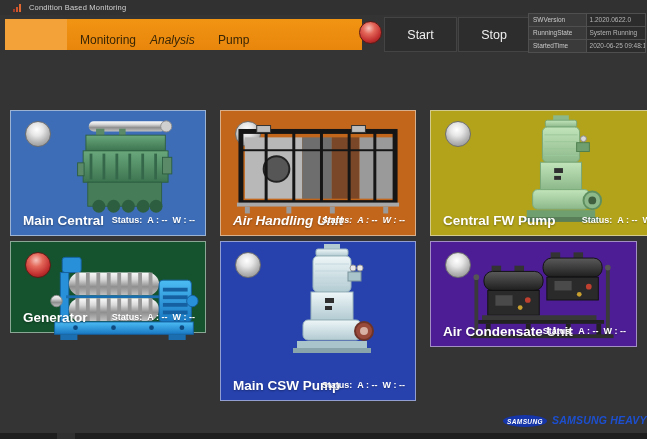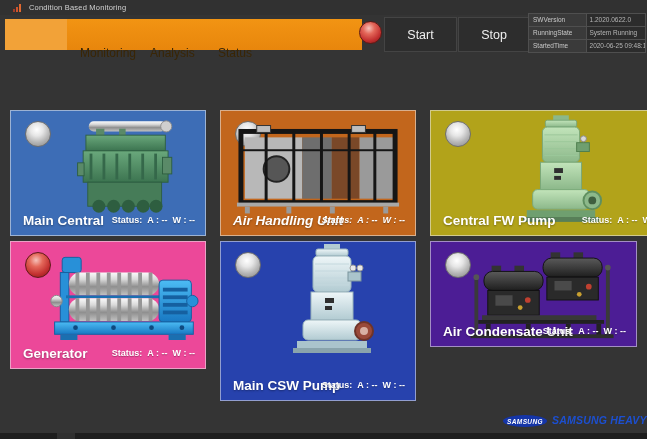--- a/index.html
+++ b/index.html
@@ -11,24 +11,24 @@
   .tb-icon{position:absolute;left:13px;top:4px;width:10px;height:8px;display:flex;align-items:flex-end;gap:1px;}
   .tb-icon i{display:block;width:2px;background:#c8502e;}
   .tb-icon i:nth-child(1){height:3px;background:#a43c28;}
   .tb-icon i:nth-child(2){height:5px;background:#d0542e;}
   .tb-icon i:nth-child(3){height:8px;background:#e06830;}
   .tb-title{position:absolute;left:29px;top:3px;font-size:7.5px;color:#d2d2d2;letter-spacing:.2px;}
 
   
   .navbar{position:absolute;left:5px;top:19px;width:357px;height:31px;background:linear-gradient(#f29413,#e8860c);}
   .nav-logo{position:absolute;left:0;top:0;width:62px;height:31px;background:#f2a238;}
-  .nav-tabs{position:absolute;left:75px;top:0;height:41px;display:flex;align-items:flex-end;}
+  .nav-tabs{position:absolute;left:75px;top:0;height:41px;display:flex;align-items:center;}
   .nav-tab{font-size:12px;color:#3a2605;cursor:pointer;white-space:nowrap;}
   .nav-tab.t1{width:70px;}
-  .nav-tab.t2{width:68px;}
+  .nav-tab.t2{width:68px;font-style:italic;}
   .nav-tab.t3{width:60px;}
 
   
   .light{border-radius:50%;}
   .light-red{background:radial-gradient(circle at 42% 30%,#f6c2ba 0%,#e4685a 30%,#c23030 65%,#7e1212 100%);border:1px solid #5f1a16;}
   .light-gray{background:radial-gradient(circle at 45% 32%,#ffffff 0%,#e6e6e6 30%,#b4b4b4 62%,#848484 100%);border:1px solid #6f6f6f;}
   .nav-ind{position:absolute;left:359px;top:21px;width:23px;height:23px;}
 
   
   .btn{position:absolute;top:17px;height:35px;background:#2d2d2d;border:1px solid #444444;color:#efefef;font-size:12.5px;display:flex;align-items:center;justify-content:center;cursor:pointer;}
@@ -99,21 +99,21 @@
         <i></i>
       </div>
     <div class="tb-title">Condition Based Monitoring</div>
   </div>
 
   <div class="navbar">
     <div class="nav-logo"></div>
     <div class="nav-tabs">
       <div class="nav-tab t1">Monitoring</div>
       <div class="nav-tab t2">Analysis</div>
-      <div class="nav-tab t3">Status</div>
+      <div class="nav-tab t3">Pump</div>
     </div>
   </div>
 
   <div class="light nav-ind light-red"></div>
   <div class="btn btn-stop">Stop</div>
   <div class="btn btn-start">Start</div>
 
   <div class="info">
     <div class="info-row">
       <div class="info-label">SWVersion</div>
@@ -208,21 +208,21 @@
       <circle cx="77" cy="87" r="4" fill="#3f5f3f"></circle>
       <rect x="10" y="97" width="70" height="7" fill="#6f9f6f"></rect>
       <rect x="6" y="104" width="78" height="5" fill="#587f58"></rect>
     </svg>
     <div class="tile-title">Central FW Pump</div>
     <div class="tile-status">
       <span>Status:</span><span>A : --</span><span>W : --</span>
     </div>
   </div>
 
-  <div class="tile" style="left: 10px; top: 241px; width: 196px; height: 128px; background: #ec4899;">
+  <div class="tile" style="left: 10px; top: 241px; width: 196px; height: 92px; background: #14532d;">
     <div class="light tile-light light-red"></div>
     <svg class="equip" style="left:36px;top:12px;" width="152" height="96" viewBox="0 0 160 98">
       <rect x="16" y="2" width="20" height="16" rx="3" fill="#2890d8" stroke="#1560a0"></rect>
       <rect x="14" y="18" width="9" height="52" fill="#2890d8" stroke="#1560a0"></rect>
       <rect x="23" y="18" width="95" height="24" rx="12" fill="url(#gChrome)"></rect>
       <rect x="30" y="18" width="4" height="24" fill="#969696"></rect>
         <rect x="41" y="18" width="4" height="24" fill="#969696"></rect>
       <rect x="52" y="18" width="4" height="24" fill="#969696"></rect>
         <rect x="63" y="18" width="4" height="24" fill="#969696"></rect>
       <rect x="74" y="18" width="4" height="24" fill="#969696"></rect>

